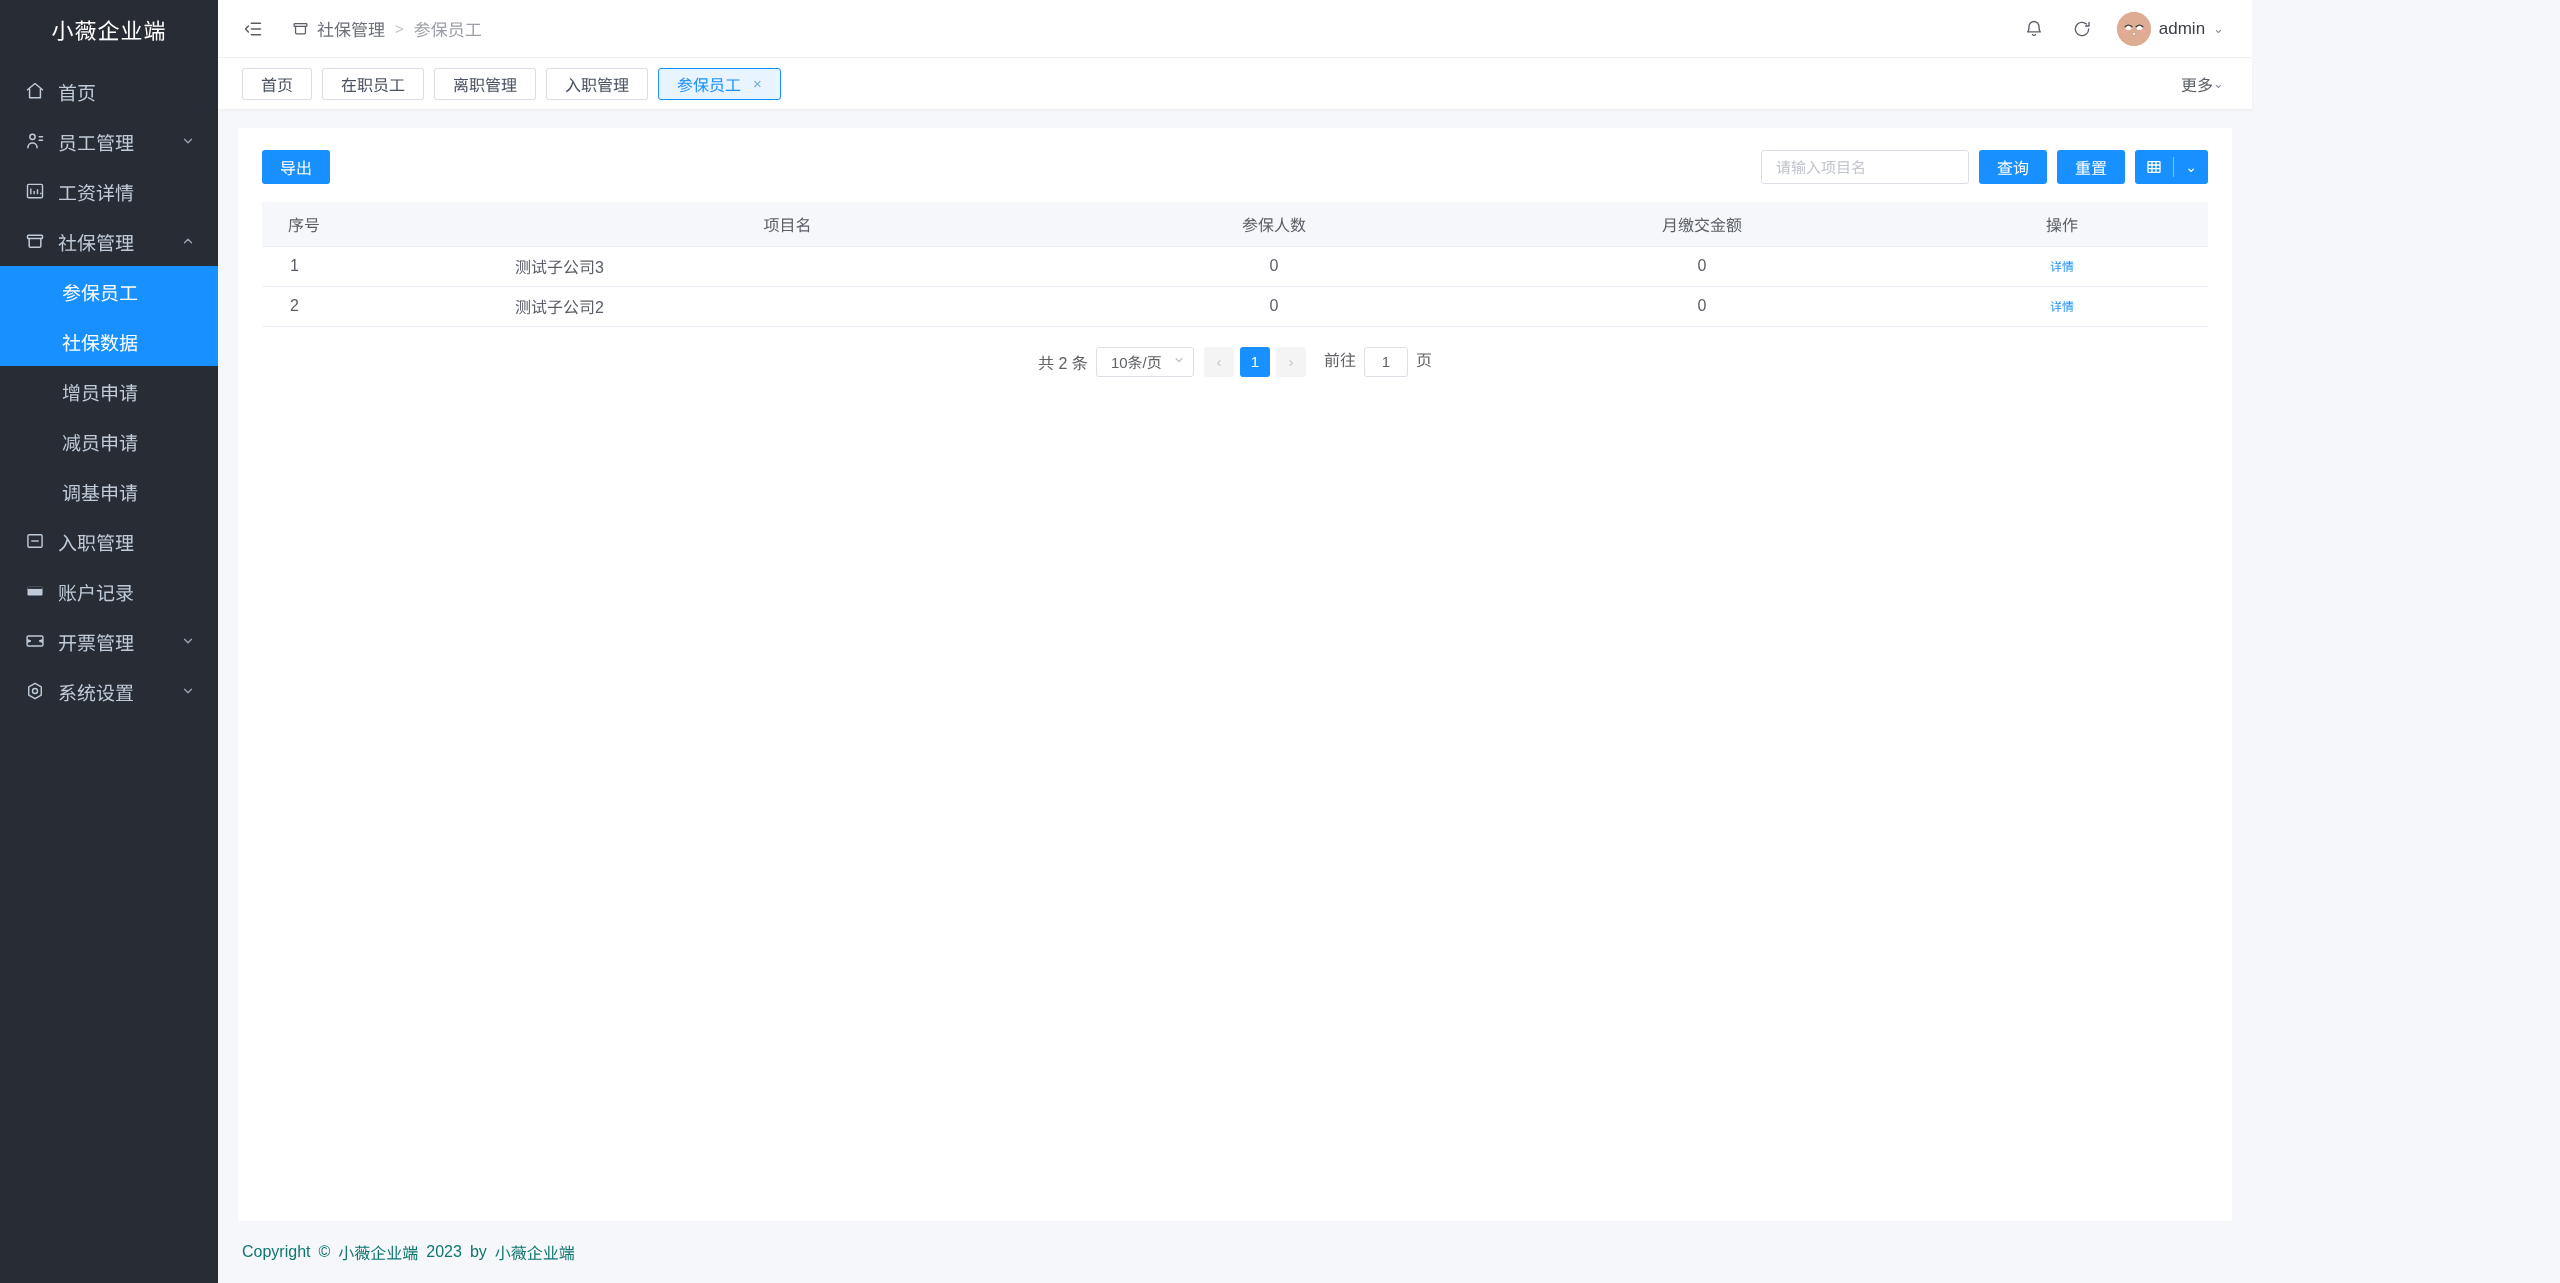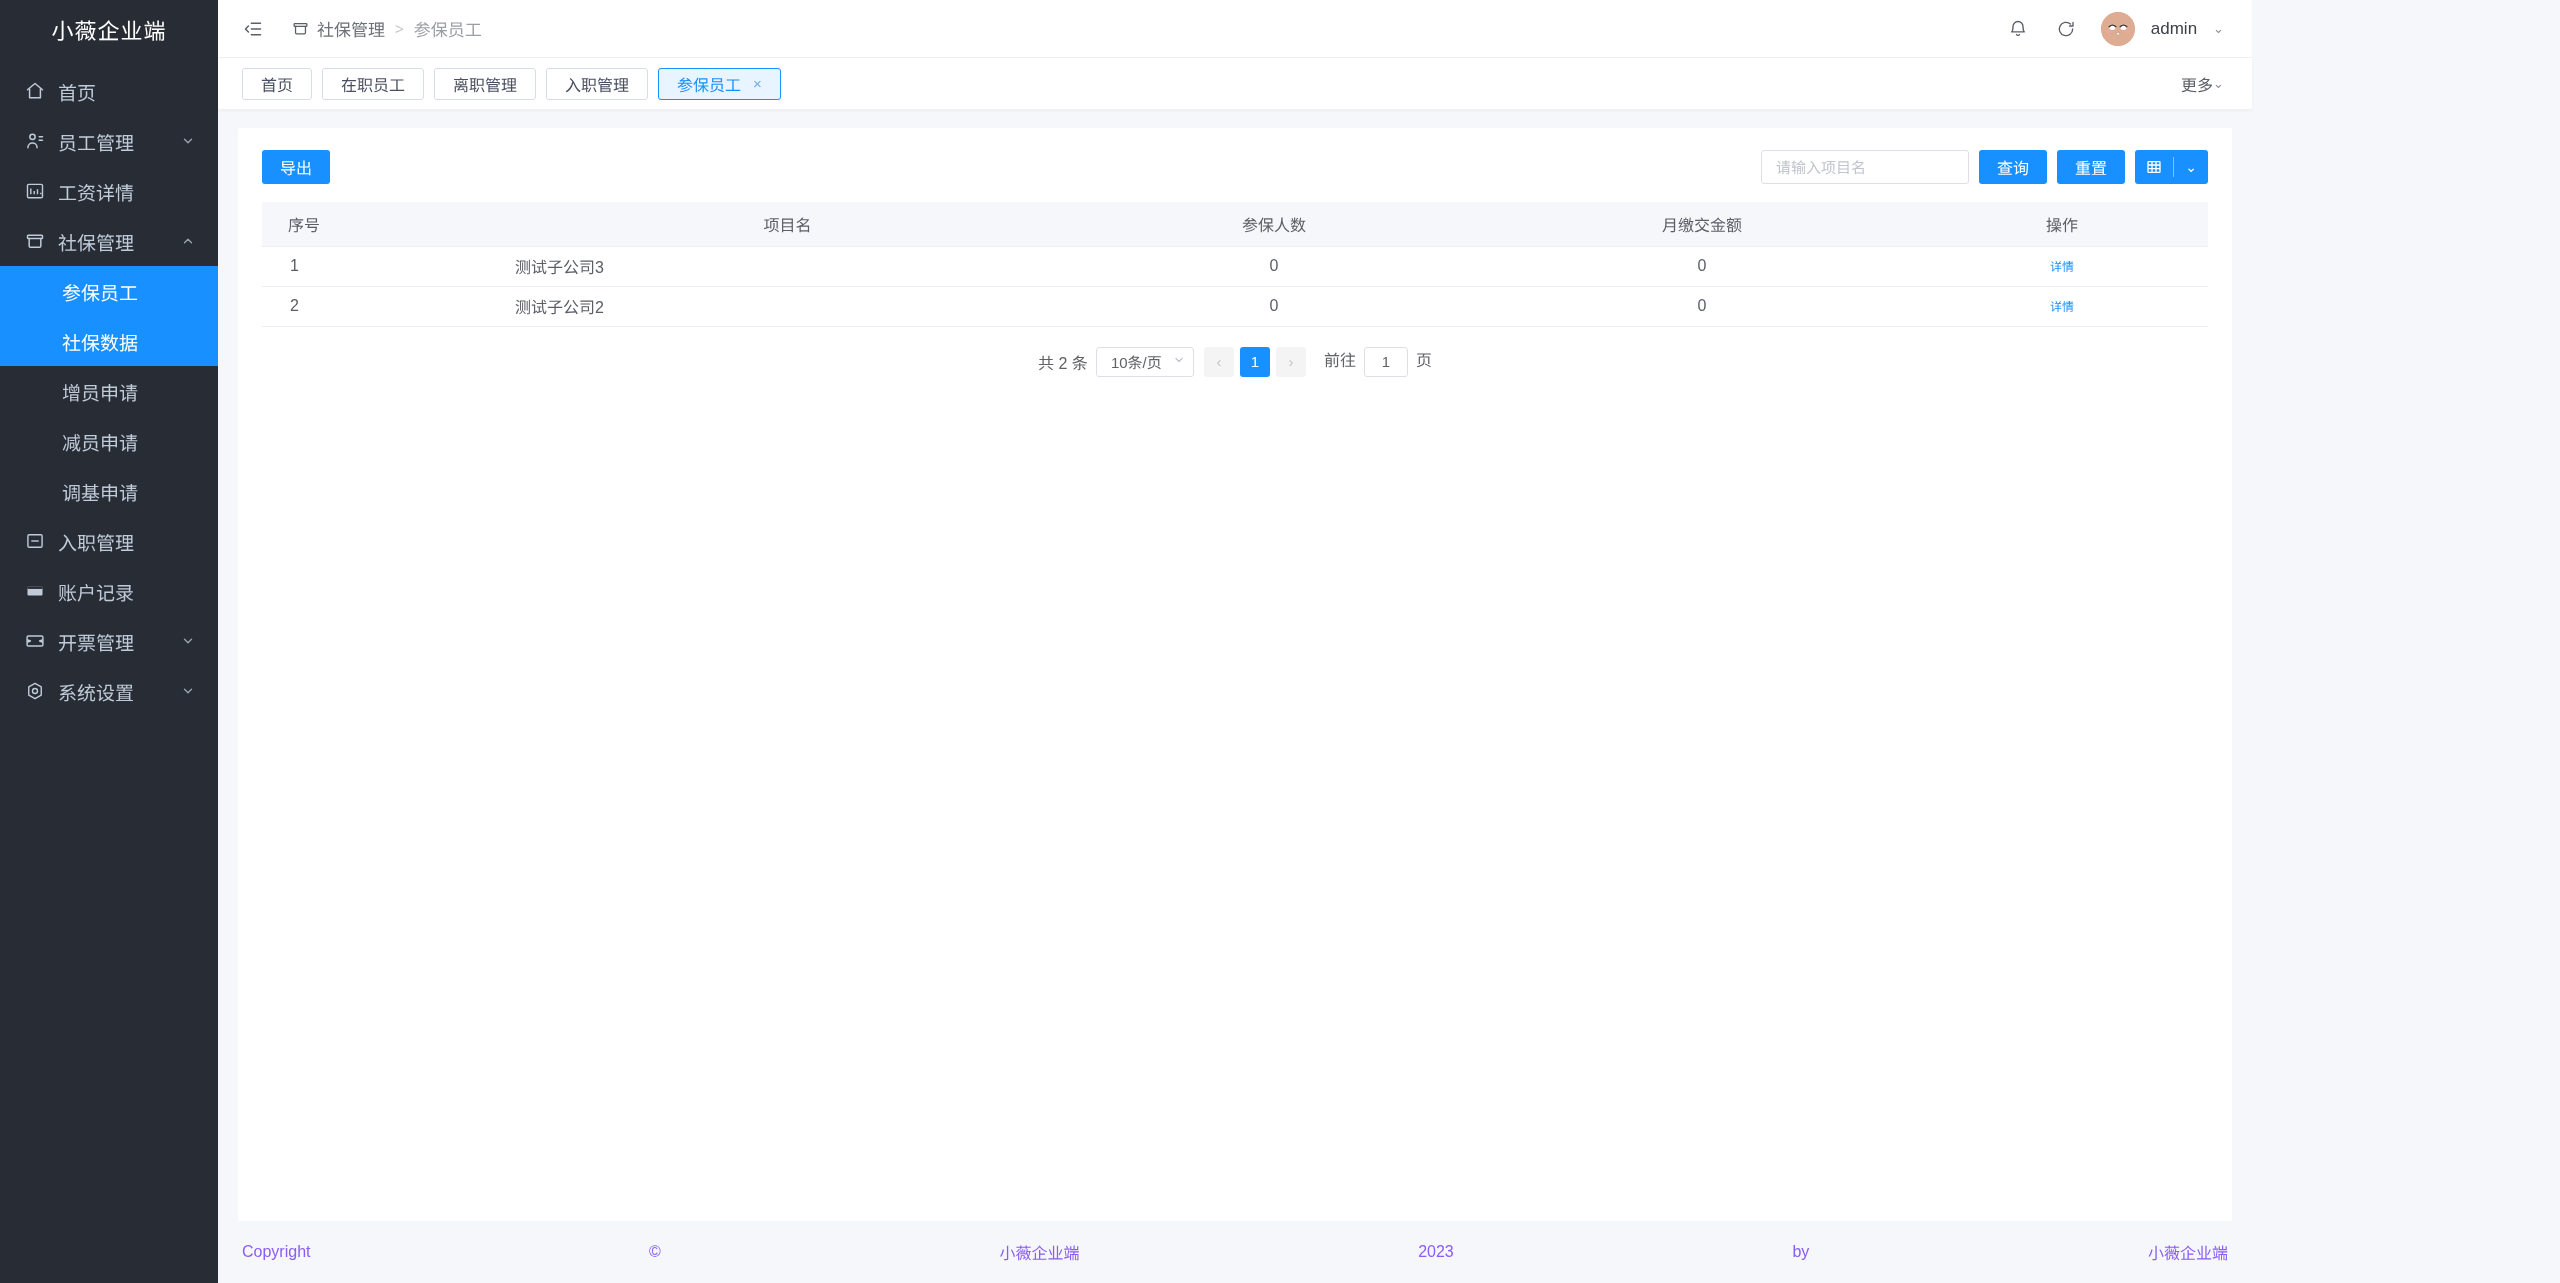--- a/index.html
+++ b/index.html
@@ -75,21 +75,21 @@
   .bc-sep { margin: 0 10px; color: #c0c4cc; font-size: 15px; }
   .bc-current { color: #9a9ea6; }
   .nav-right {
     margin-left: auto; display: flex; align-items: center; gap: 22px;
   }
   .nav-icon {
     width: 26px; height: 26px; display: inline-flex;
     align-items: center; justify-content: center;
     cursor: pointer; color: #5a5e66;
   }
-  .user-box { display: flex; align-items: center; cursor: pointer; gap: 16px; }
+  .user-box { display: flex; align-items: center; cursor: pointer; gap: 8px; }
   .avatar {
     width: 34px; height: 34px; border-radius: 50%;
     background: #ddac92; position: relative; overflow: hidden;
     display: block;
   }
   .user-name { font-size: 17px; color: #3c4048; }
   .caret { font-size: 13px; color: #8a8f99; }
 
   
   .tabsbar {
@@ -213,22 +213,22 @@
   .pg-jump { display: inline-flex; gap: 8px; margin-left: 8px; }
   .pg-jump-input {
     width: 44px; height: 30px; border: 1px solid #dcdfe6; border-radius: 3px;
     text-align: center; font-size: 15px; color: #606266; outline: none;
     font-family: "Liberation Sans", "DejaVu Sans", sans-serif;
   }
 
   
   .footer {
     height: 62px; min-height: 62px;
-    display: flex; align-items: center; justify-content: space-between;
-    color: #8b5cf6; font-size: 16px; background: #f5f7fa;
+    display: flex; align-items: center; justify-content: flex-start;
+    color: #0f766e; font-size: 16px; background: #f5f7fa;
   }
   .footer .fz { margin: 0 4px; }
 </style>
 </head>
 <body>
 
 <div class="app">
 
   <aside class="sidebar">
     <div class="brand">小薇企业端</div>

